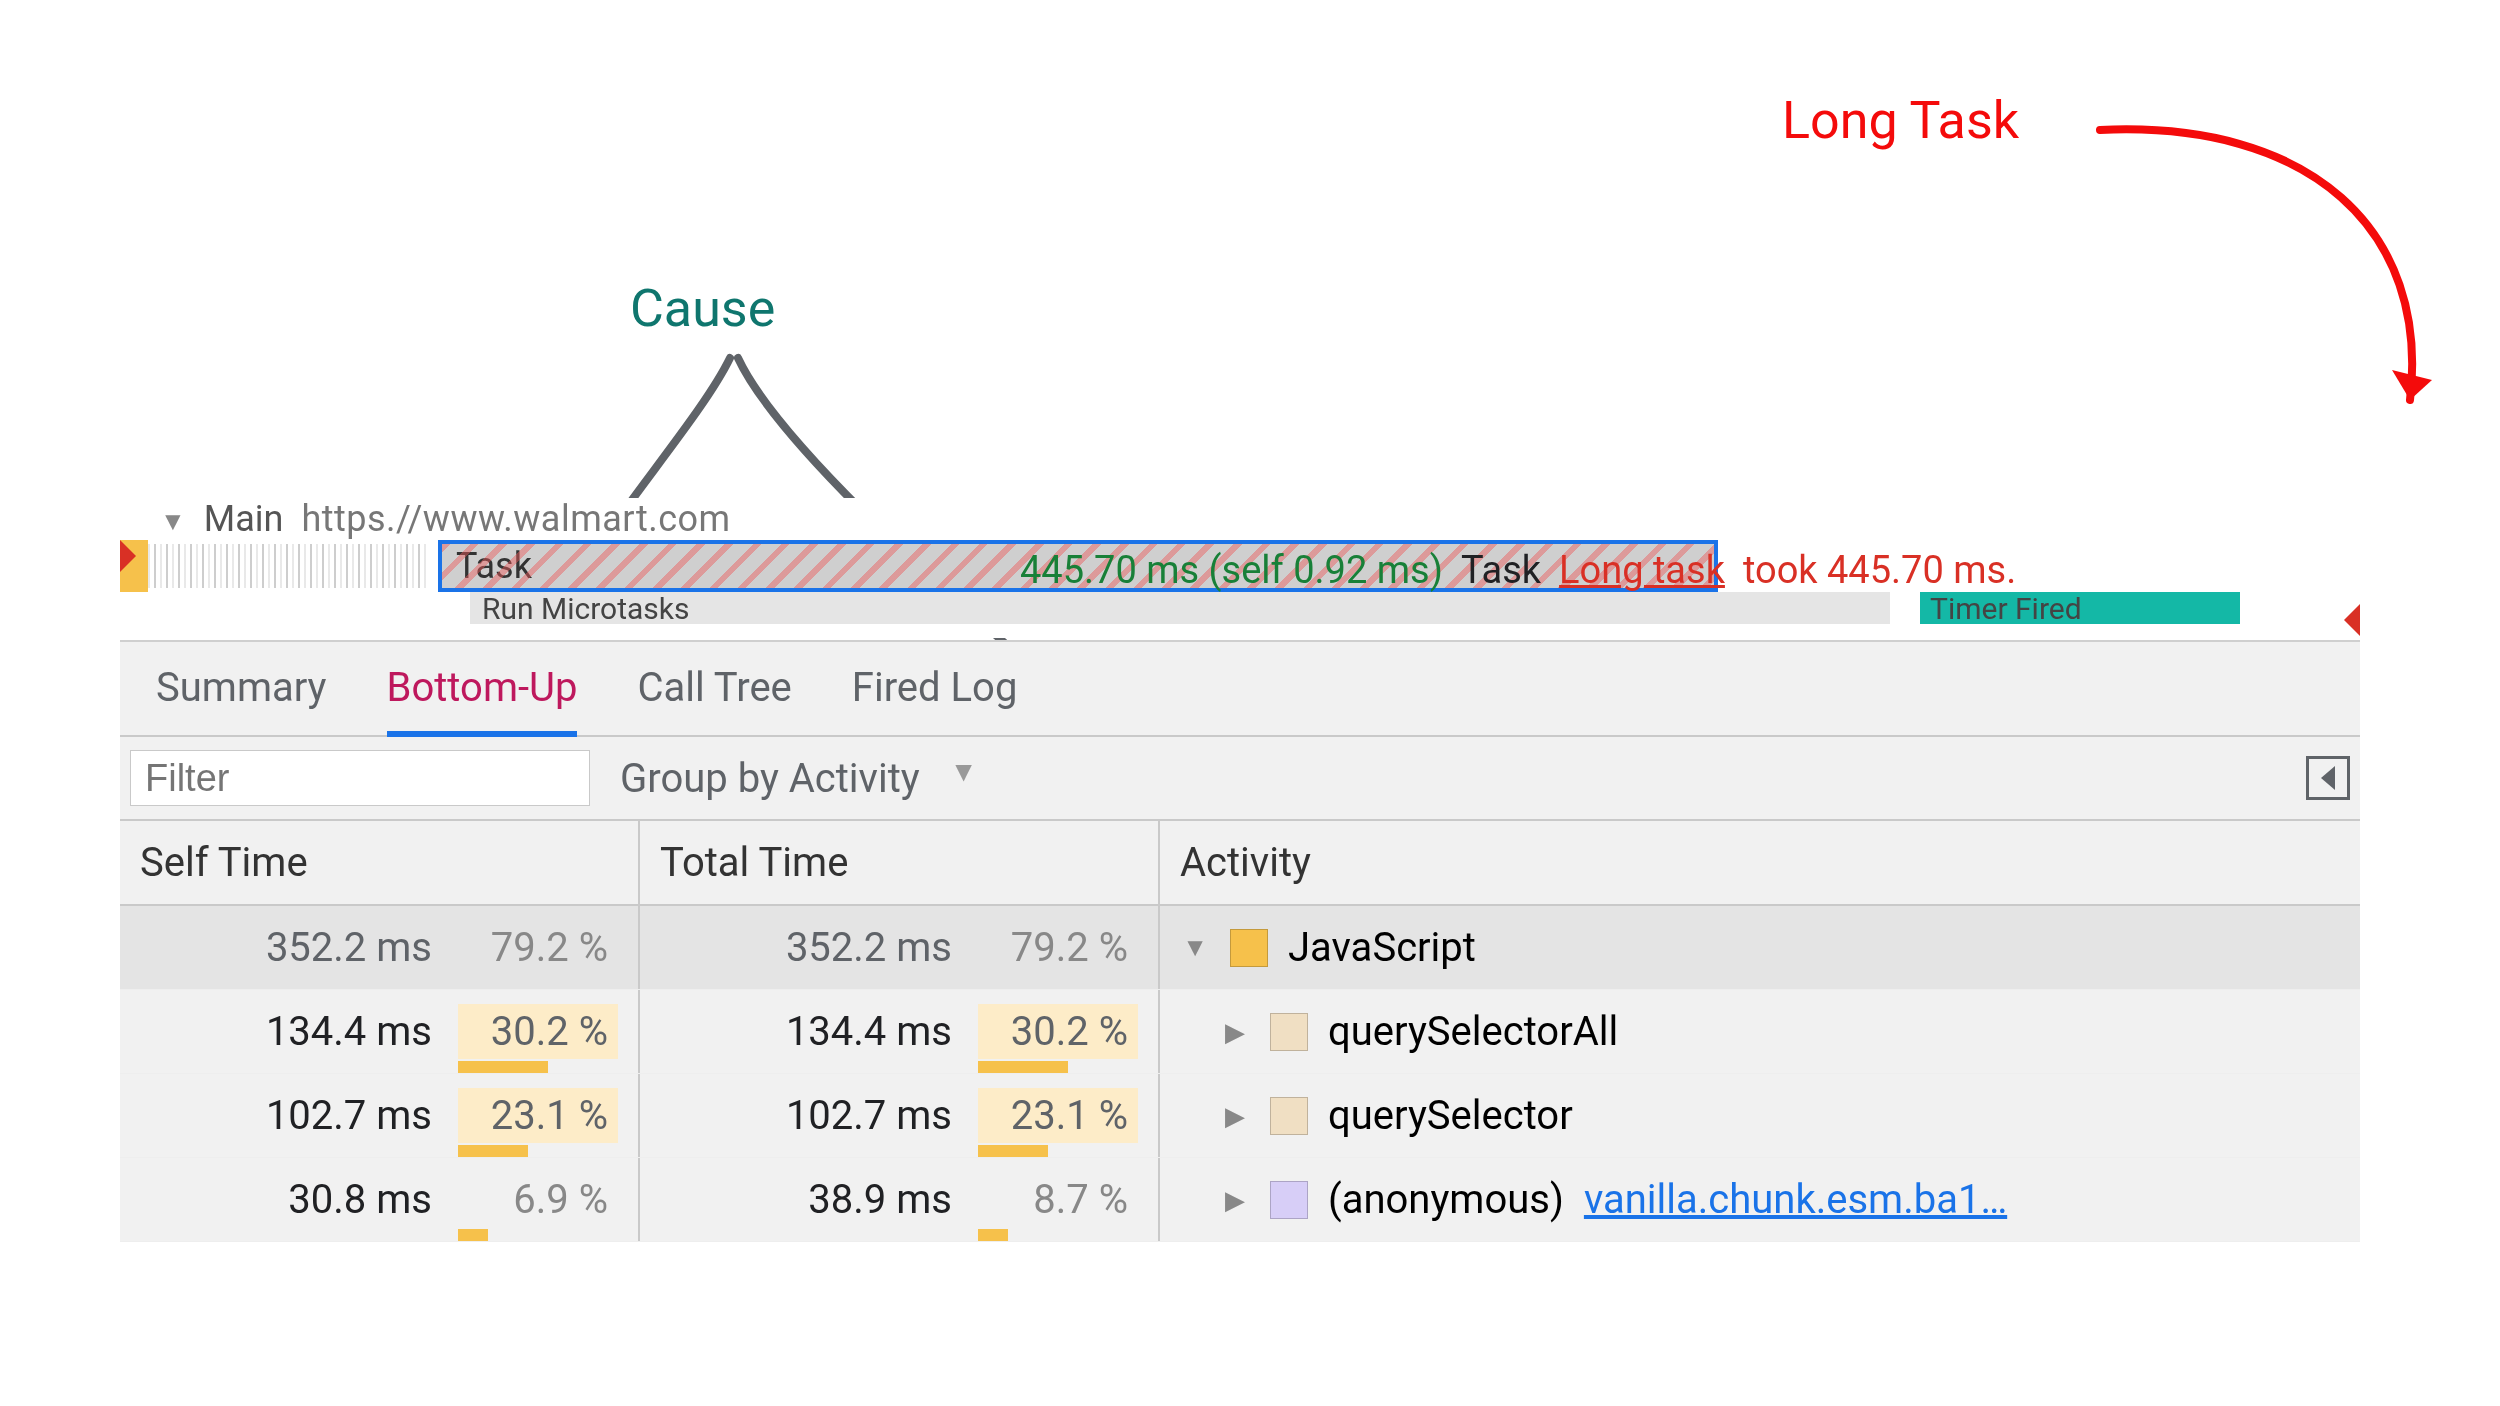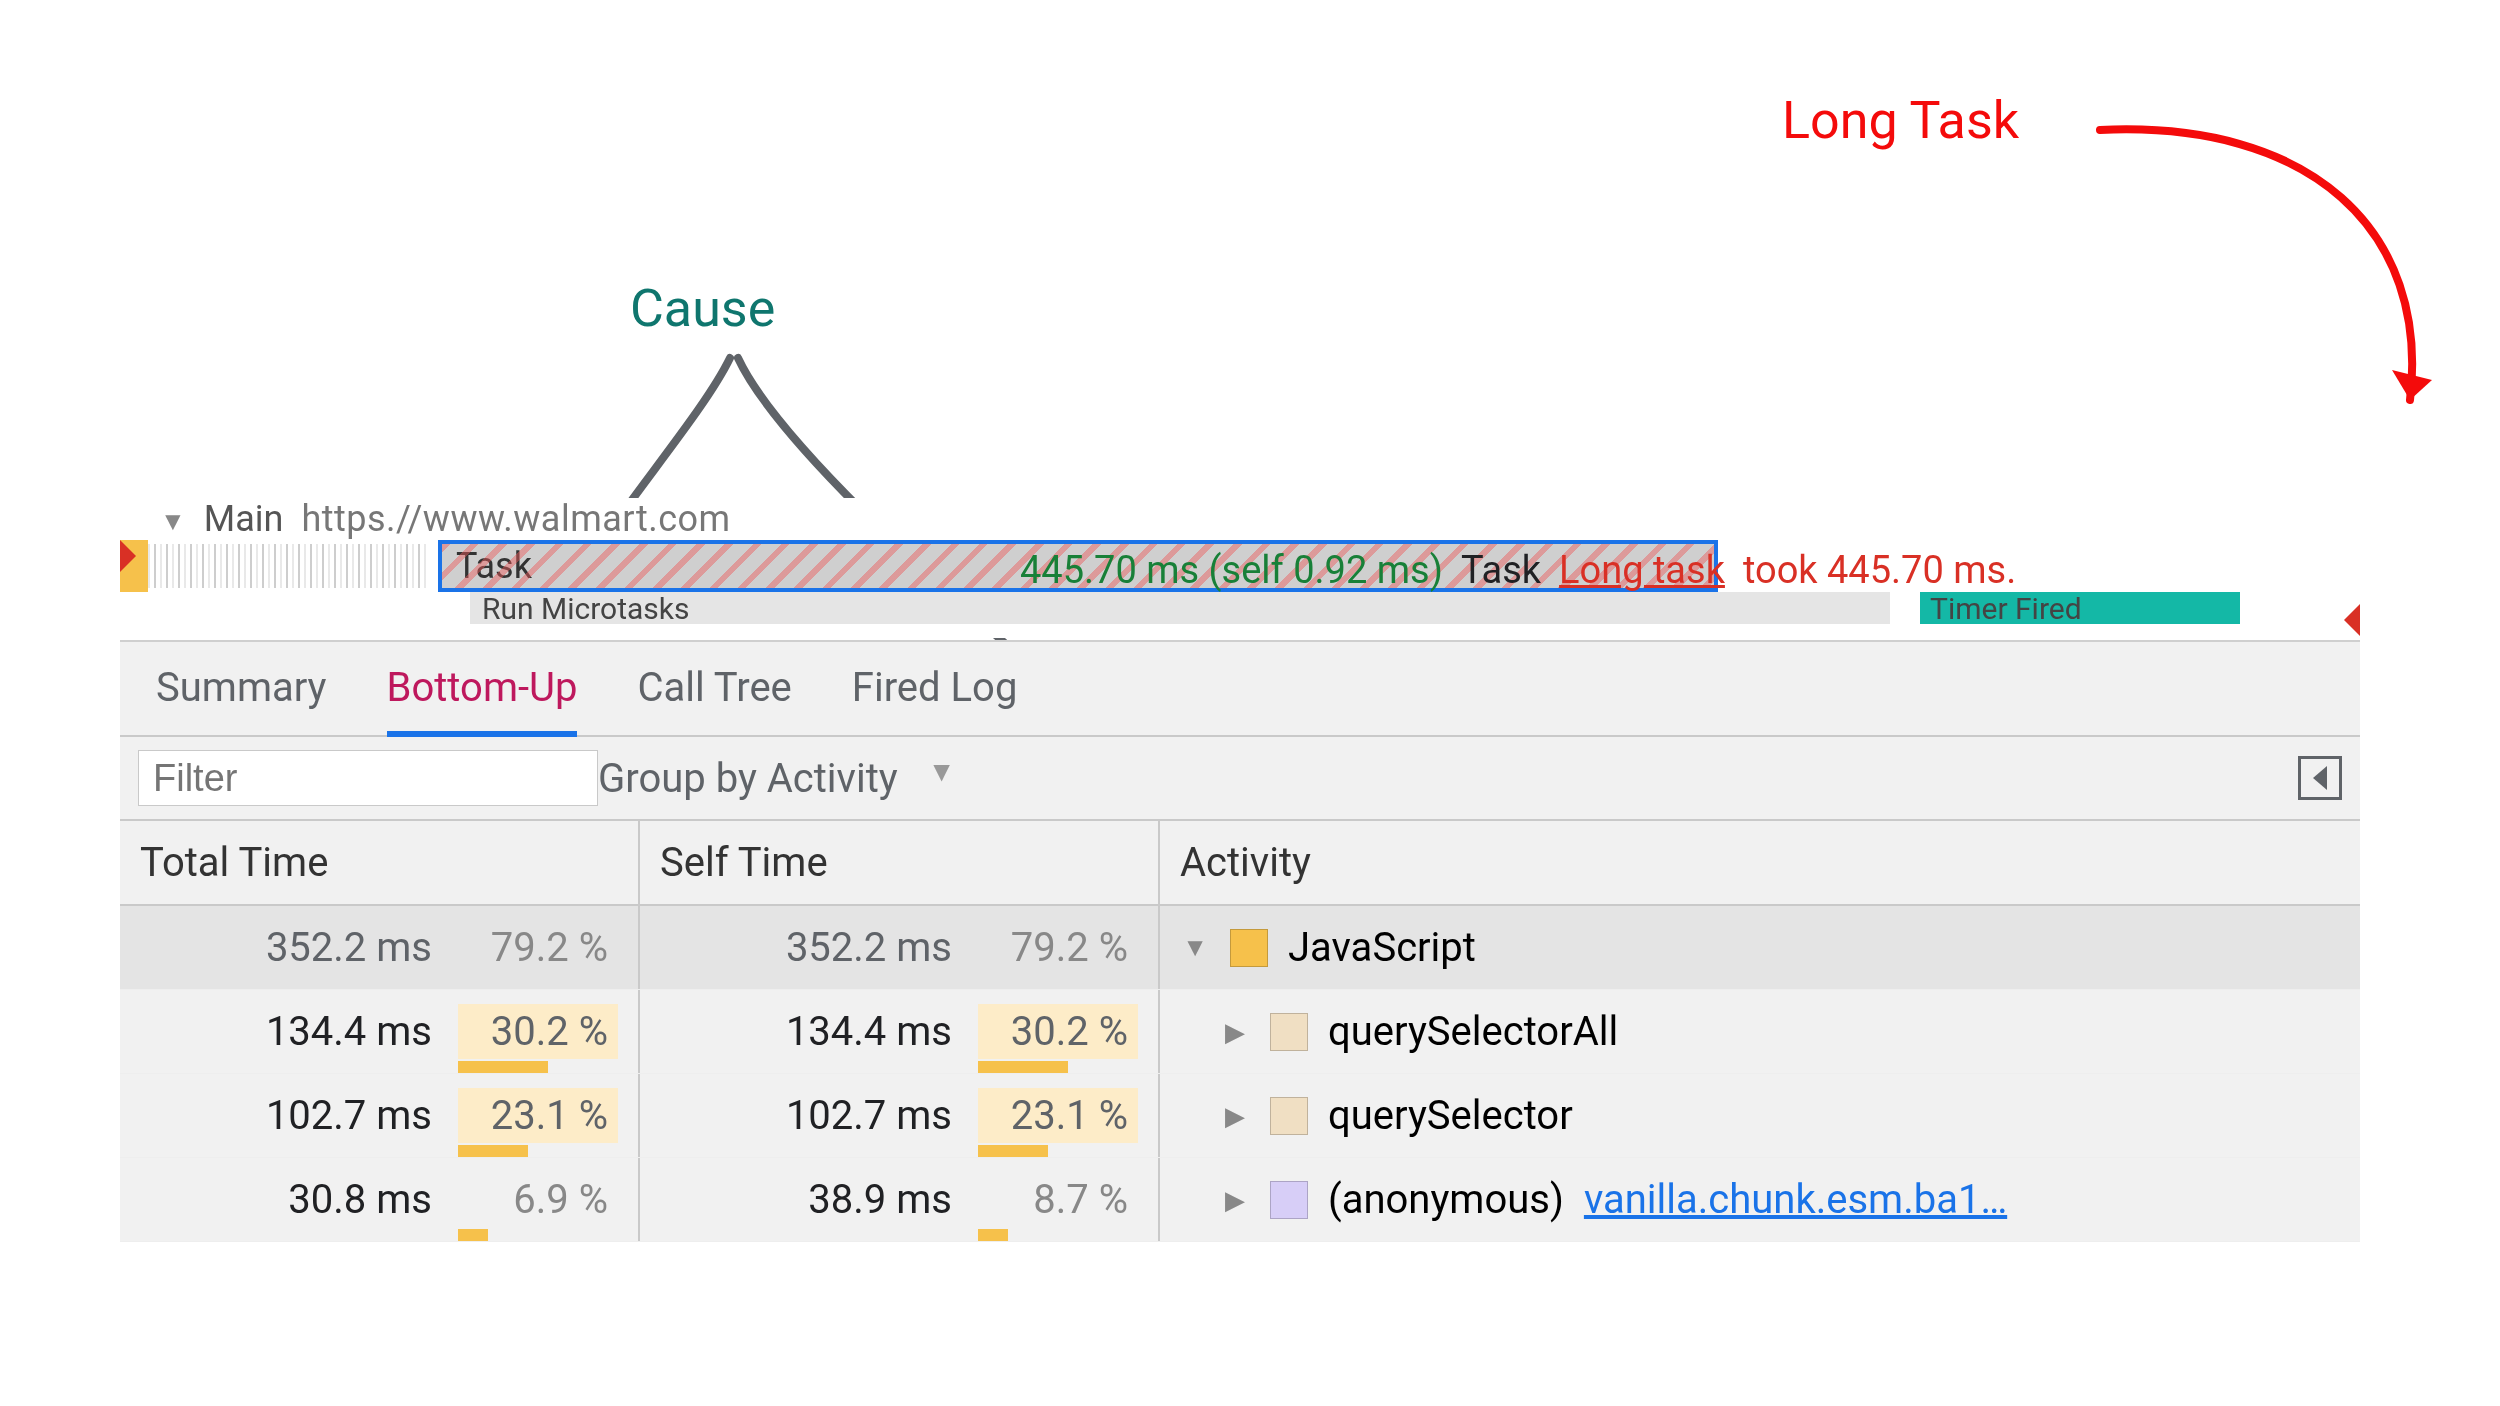--- a/index.html
+++ b/index.html
@@ -145,23 +145,24 @@
   }
   .tab.active {
     color: #be185d;
     border-bottom: 6px solid #1a73e8;
     margin-bottom: -2px;
   }
   .filter-row {
     display: flex;
     align-items: center;
     height: 84px;
-    padding: 0 18px;
+    padding: 0 10px;
     background: #f1f1f1;
     border-bottom: 2px solid #c9c9c9;
+    gap: 30px;
   }
   .filter-input {
     width: 460px; height: 56px;
     background: #fff;
     border: 1px solid #c9c9c9;
     font-size: 38px; color: #888;
     padding: 0 14px;
     outline: none;
   }
   .group-by {
@@ -305,22 +306,22 @@
     </div>
     <div class="filter-row">
       <input class="filter-input" placeholder="Filter" style="">
       <div class="group-by">
         <span>Group by Activity</span>
         <span class="chev">▼</span>
       </div>
       <div class="heavy-icon"></div>
     </div>
     <div class="headers">
+      <div>Self Time</div>
       <div>Total Time</div>
-      <div>Self Time</div>
       <div>Activity</div>
     </div>
     <div class="rows" id="rows-mount">
         <div class="row selected">
           <div class="cell">
             <span class="ms grey">352.2 ms</span>
             <span class="pct-box nobg">79.2 %</span>
           </div>
           <div class="cell">
             <span class="ms grey">352.2 ms</span>

